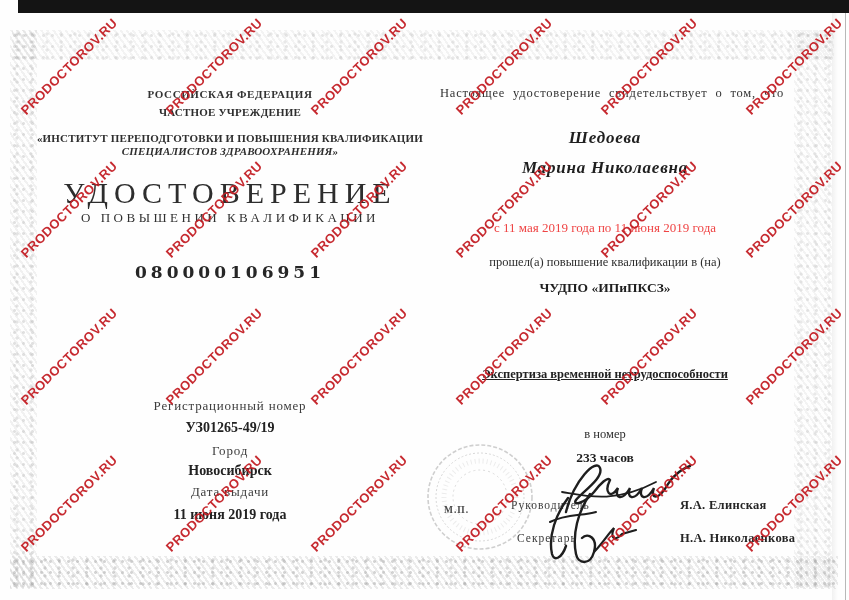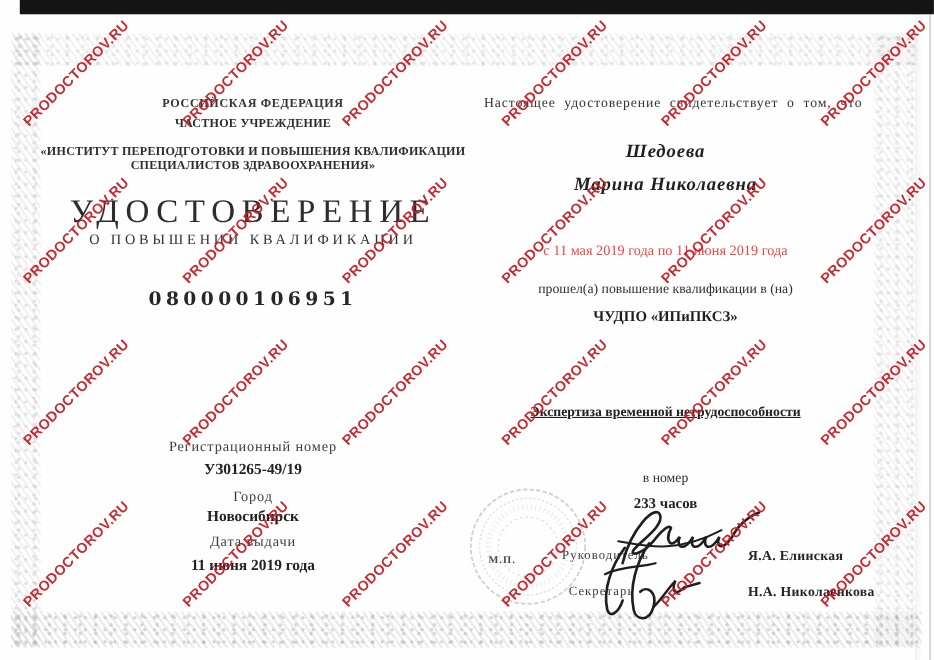--- a/index.html
+++ b/index.html
@@ -27,21 +27,21 @@
   .frame-left   { left:10px;  top:30px;  width:27px;  height:558px; opacity:.55; }
   .frame-right  { left:794px; top:30px;  width:38px;  height:558px; opacity:.45; }
 
   .page { position:absolute; top:0; height:600px; }
   .page-left  { left:30px;  width:400px; }
   .page-right { left:440px; width:330px; }
   .line { position:absolute; left:0; width:100%; text-align:center; white-space:nowrap; }
 
   
   .country    { top:88px;  font-size:11px; font-weight:700; letter-spacing:.6px; color:#333; }
-  .inst1 { top:106px; } .inst2 { top:119px; } .inst3 { top:132px; } .inst4 { top:145px; }
+  .inst1 { top:106px; } .inst2 { top:119px; } .inst3 { top:132px; } .inst4 { top:145px;font-style:italic; }
   .inst  { font-size:11px; font-weight:700; letter-spacing:.2px; color:#2e2e2e; }
   .cert-title { top:176px; font-size:30px; letter-spacing:6px; color:#2d2d2d; }
   .cert-sub   { top:210px; font-size:13px; letter-spacing:3.5px; color:#303030; }
   .serial     { top:262px; font-family:"DejaVu Serif", serif; font-size:17px; font-weight:700; letter-spacing:4px; color:#262626; }
   .lbl  { font-size:13px; letter-spacing:.8px; color:#3c3c3c; }
   .val  { font-size:14px; font-weight:700; color:#222; }
   .reg-label { top:398px; } .reg-num { top:420px; }
   .city-label { top:443px; } .city-val { top:463px; }
   .date-label { top:484px; } .date-val { top:507px; }
 

